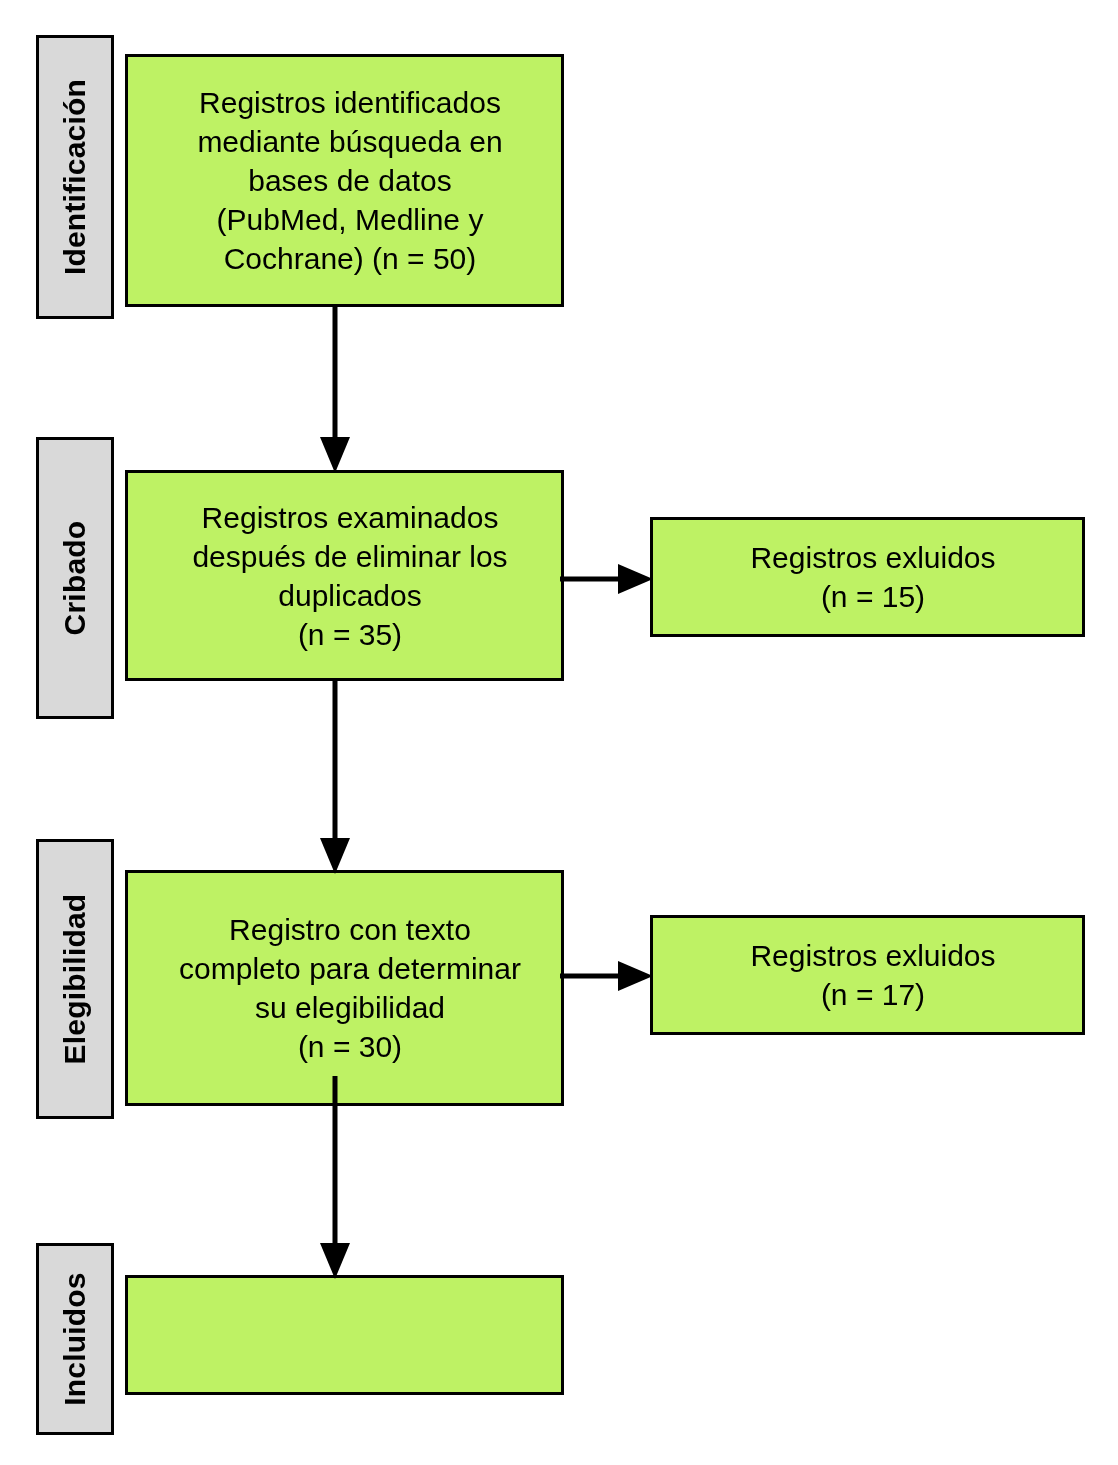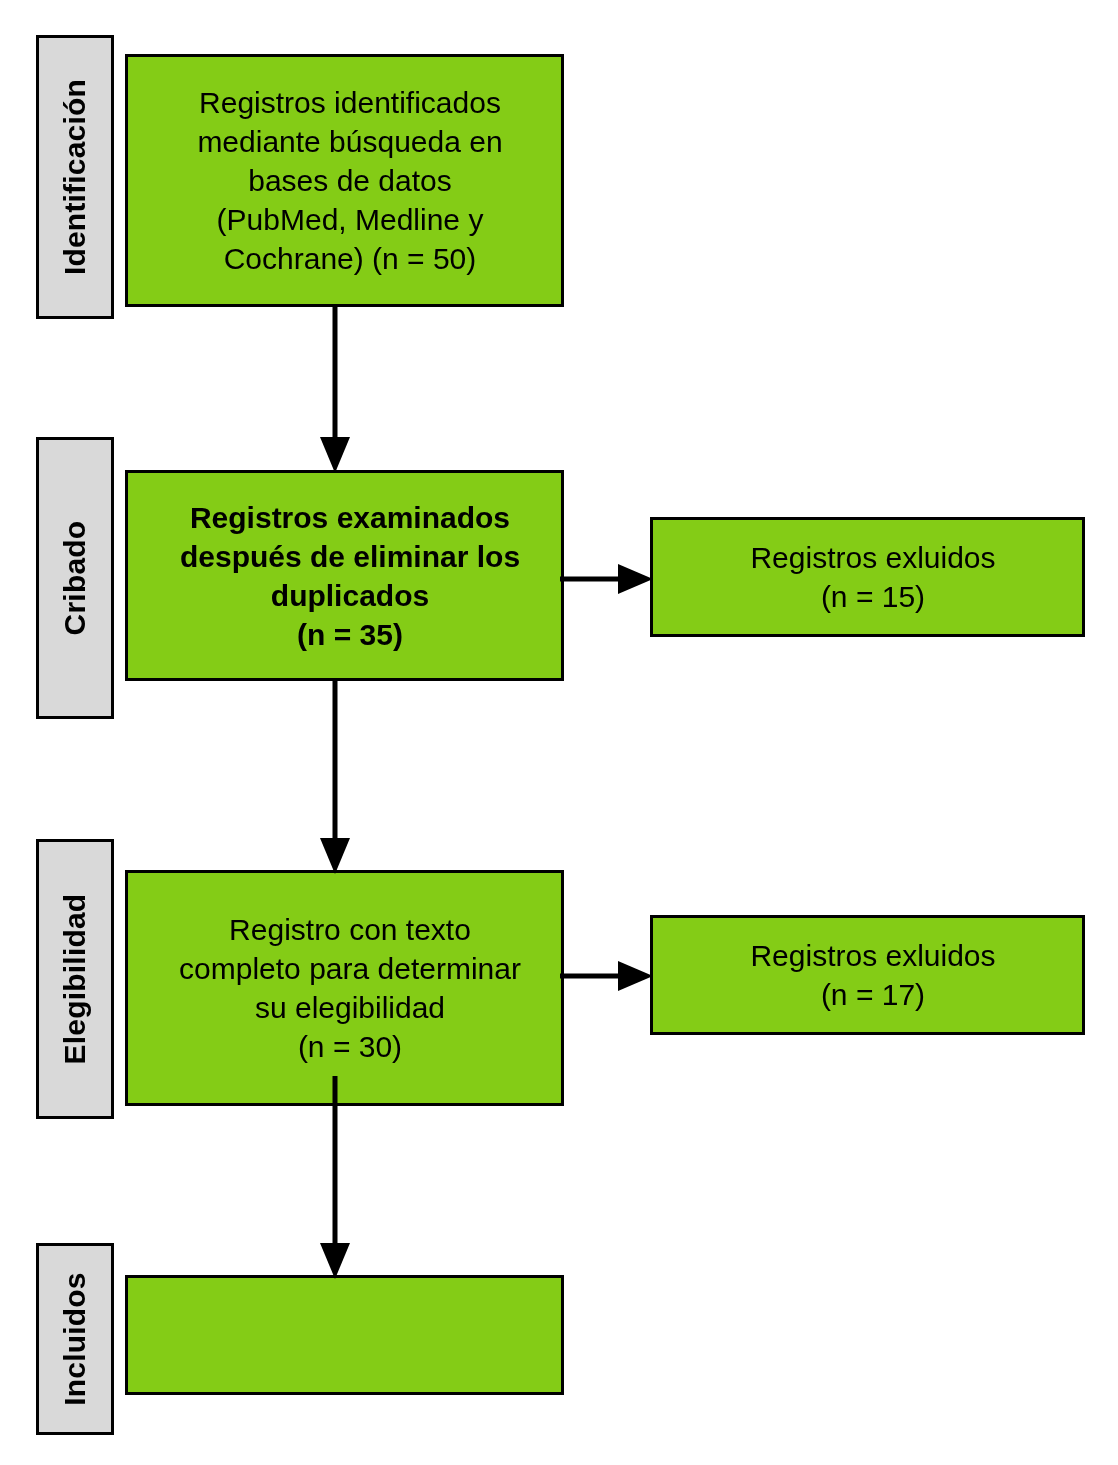--- a/index.html
+++ b/index.html
@@ -34,21 +34,21 @@
     font-weight: bold;
     font-size: 30px;
     line-height: 1;
     color: #000000;
     letter-spacing: 0.2px;
   }
   
   .flow-box {
     position: absolute;
     box-sizing: border-box;
-    background: #84cc16;
+    background: #bef264;
     border: 3px solid #000000;
     display: flex;
     align-items: center;
     justify-content: center;
     text-align: center;
     padding-left: 11px;
   }
   .flow-box-text {
     font-size: 30px;
     line-height: 1.30;
@@ -91,21 +91,21 @@
   </div>
 
   <div class="flow-box" style="left:125px; top:54px; width:439px; height:253px;">
     <span class="flow-box-text">Registros identificados
 mediante búsqueda en
 bases de datos
 (PubMed, Medline y
 Cochrane) (n = 50)</span>
   </div>
 
-  <div class="flow-box" style="left:125px; top:470px; width:439px; height:211px;font-weight:bold;">
+  <div class="flow-box" style="left:125px; top:470px; width:439px; height:211px;">
     <span class="flow-box-text">Registros examinados
 después de eliminar los
 duplicados
 (n = 35)</span>
   </div>
 
   <div class="flow-box" style="left:650px; top:517px; width:435px; height:120px;">
     <span class="flow-box-text">Registros exluidos
 (n = 15)</span>
   </div>

